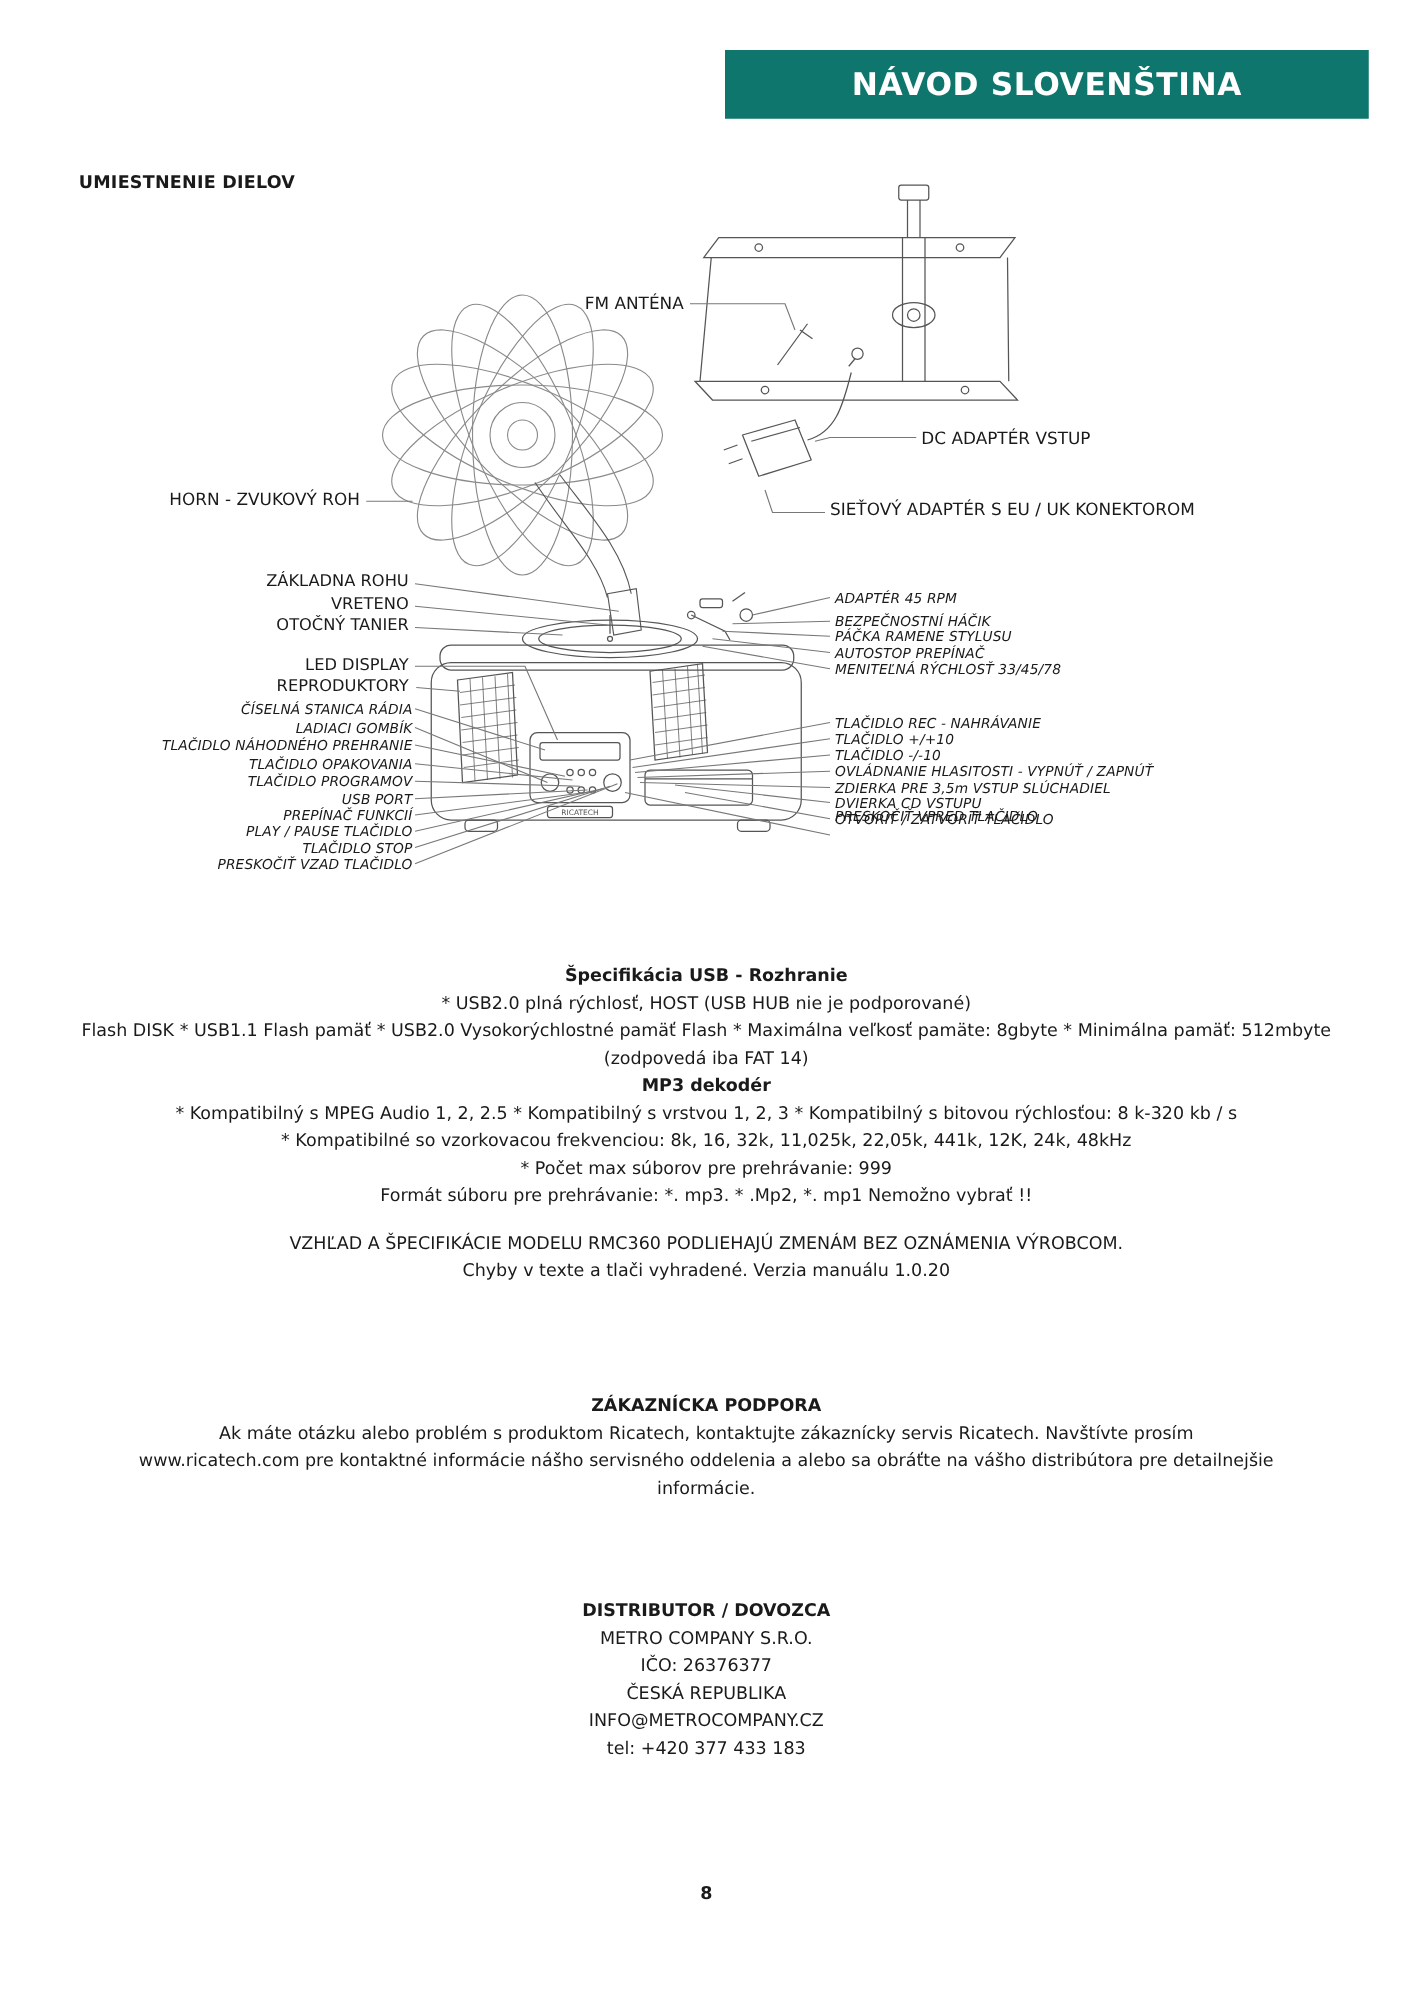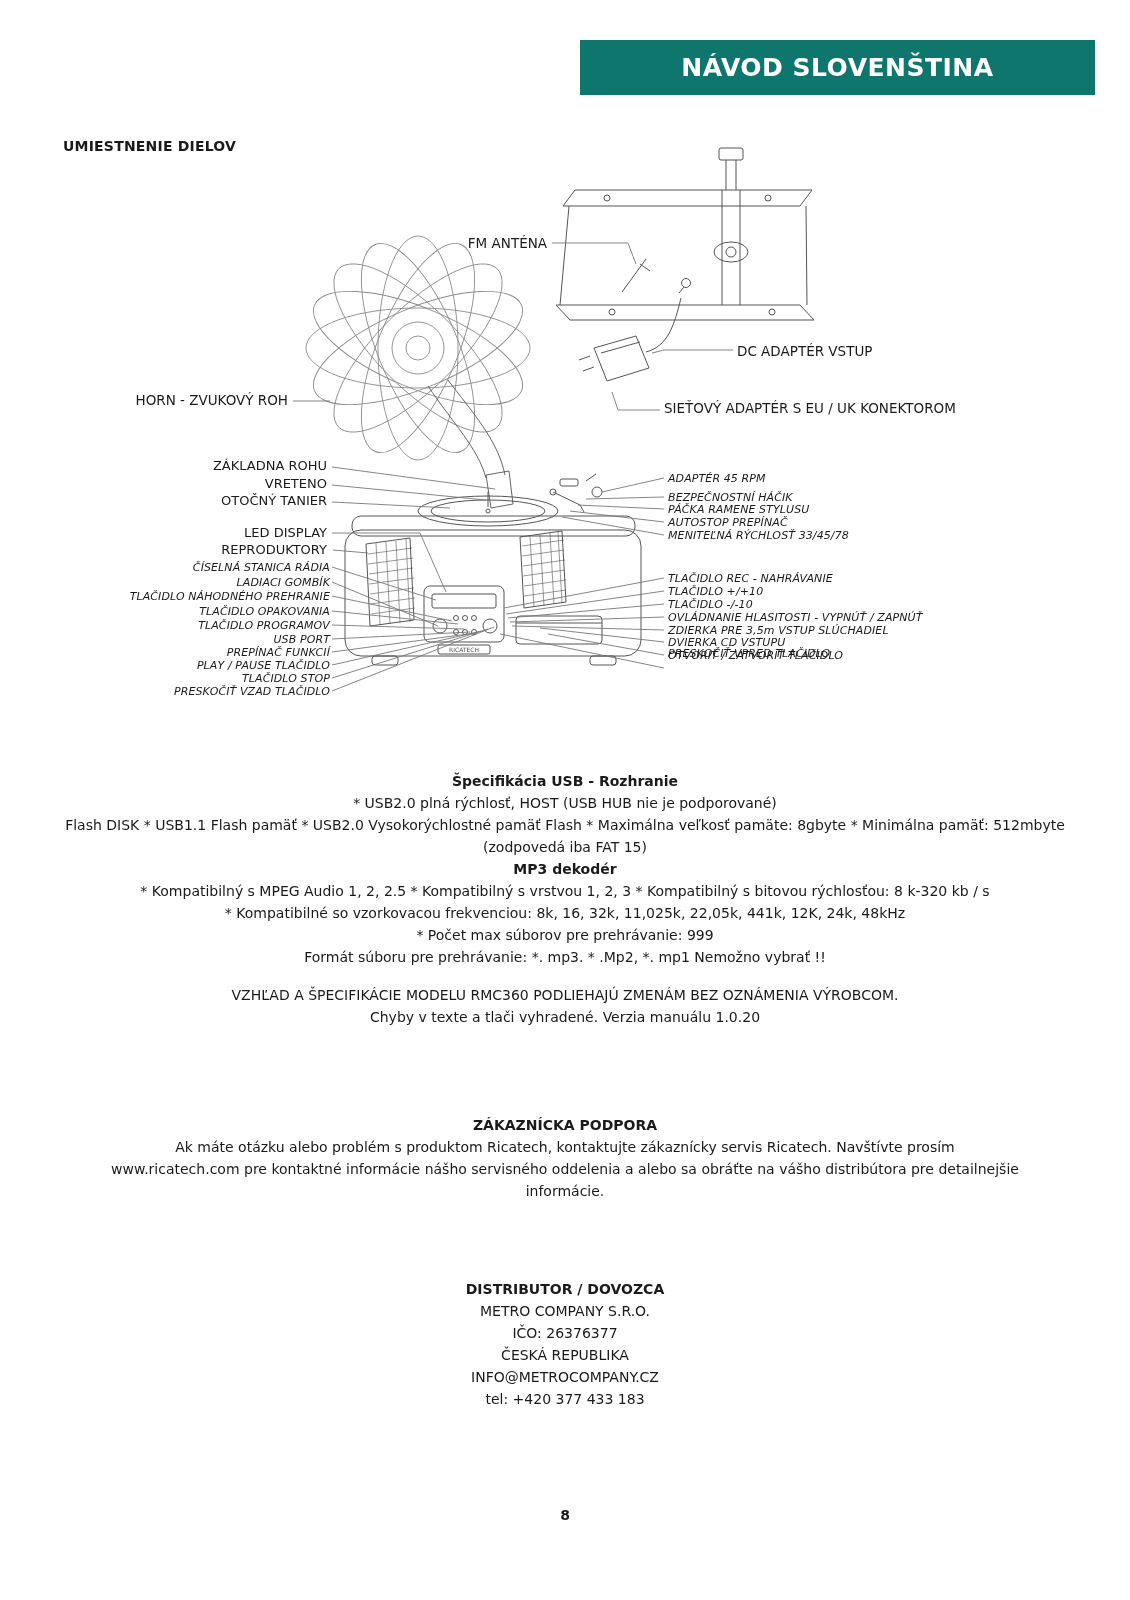--- a/index.html
+++ b/index.html
@@ -200,21 +200,21 @@
   <div class="lbl sz-s" style="top:472px;left:668px;">OVLÁDNANIE HLASITOSTI - VYPNÚŤ / ZAPNÚŤ</div>
   <div class="lbl sz-s" style="top:485px;left:668px;">ZDIERKA PRE 3,5m VSTUP SLÚCHADIEL</div>
   <div class="lbl sz-s" style="top:497px;left:668px;">DVIERKA CD VSTUPU</div>
   <div class="lbl sz-s" style="top:510px;left:668px;">OTVORIŤ / ZATVORIŤ TLAČIDLO</div>
   <div class="lbl sz-s" style="top:508px;left:668px;">PRESKOČIŤ VPRED TLAČIDLO</div>
 </div>
 
 <div class="tc usb-block">
   <div class="b">Špecifikácia USB - Rozhranie</div>
   <div>* USB2.0 plná rýchlosť, HOST (USB HUB nie je podporované)</div>
-  <div>Flash DISK * USB1.1 Flash pamäť * USB2.0 Vysokorýchlostné pamäť Flash * Maximálna veľkosť pamäte: 8gbyte * Minimálna pamäť: 512mbyte (zodpovedá iba FAT 15)</div>
+  <div>Flash DISK * USB1.1 Flash pamäť * USB2.0 Vysokorýchlostné pamäť Flash * Maximálna veľkosť pamäte: 8gbyte * Minimálna pamäť: 512mbyte (zodpovedá iba FAT 14)</div>
   <div class="b">MP3 dekodér</div>
   <div>* Kompatibilný s MPEG Audio 1, 2, 2.5 * Kompatibilný s vrstvou 1, 2, 3 * Kompatibilný s bitovou rýchlosťou: 8 k-320 kb / s</div>
   <div>* Kompatibilné so vzorkovacou frekvenciou: 8k, 16, 32k, 11,025k, 22,05k, 441k, 12K, 24k, 48kHz</div>
   <div>* Počet max súborov pre prehrávanie: 999</div>
   <div>Formát súboru pre prehrávanie: *. mp3. * .Mp2, *. mp1 Nemožno vybrať !!</div>
 </div>
 
 <div class="tc notice-block">
   <div>VZHĽAD A ŠPECIFIKÁCIE MODELU RMC360 PODLIEHAJÚ ZMENÁM BEZ OZNÁMENIA VÝROBCOM.</div>
   <div>Chyby v texte a tlači vyhradené. Verzia manuálu 1.0.20</div>

